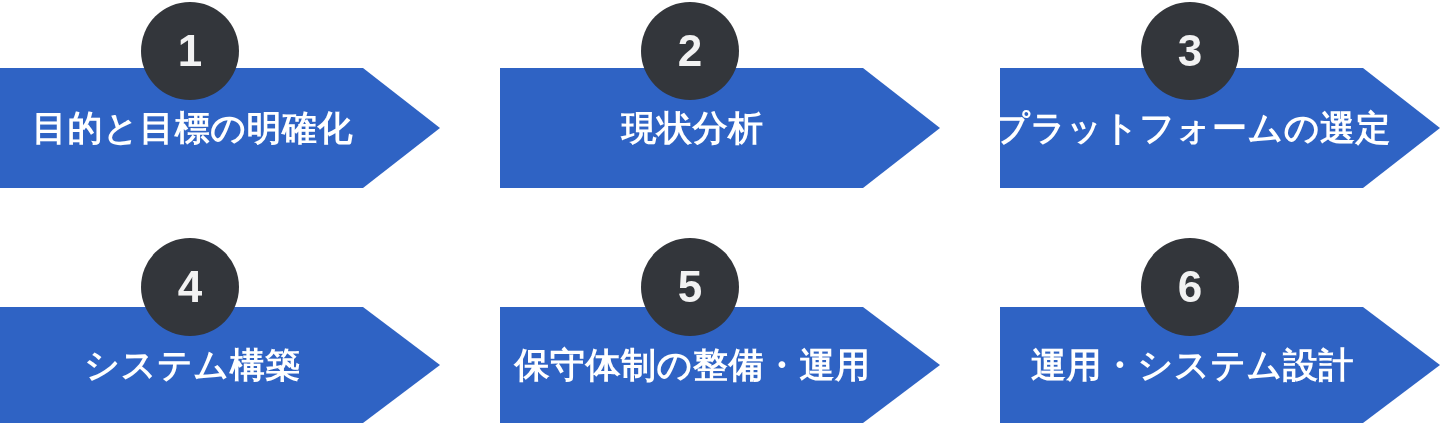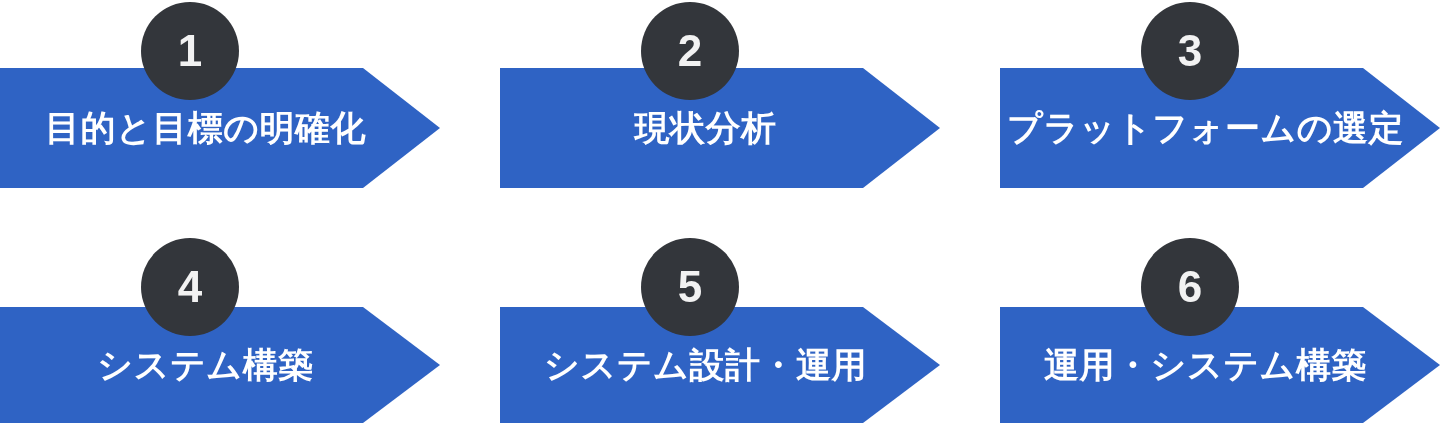--- a/index.html
+++ b/index.html
@@ -33,21 +33,21 @@
     position: absolute;
     left: var(--x);
     top: var(--arrow-top);
     width: 440px;
     height: var(--arrow-h);
     background: var(--arrow-blue);
     clip-path: polygon(0 0, 363px 0, 100% 50%, 363px 100%, 0 100%);
   }
   .label {
     position: absolute;
-    left: 13px;
+    left: 0;
     top: 0;
     width: 385px;
     height: 100%;
     display: flex;
     align-items: center;
     justify-content: center;
     color: var(--label-text);
     font-size: 35px;
     font-weight: 700;
     letter-spacing: 0.5px;
@@ -112,26 +112,26 @@
     <div class="arrow row2 col1">
       <span class="label">システム構築</span>
     </div>
   </div>
 
   <div class="step">
     <div class="badge row2 col2">
       <span class="num">5</span>
     </div>
     <div class="arrow row2 col2">
-      <span class="label">システム設計・運用</span>
+      <span class="label">保守体制の整備・運用</span>
     </div>
   </div>
 
   <div class="step">
     <div class="badge row2 col3">
       <span class="num">6</span>
     </div>
     <div class="arrow row2 col3">
-      <span class="label">運用・システム構築</span>
+      <span class="label">運用・システム設計</span>
     </div>
   </div>
 
 </div>
 
 </body></html>

